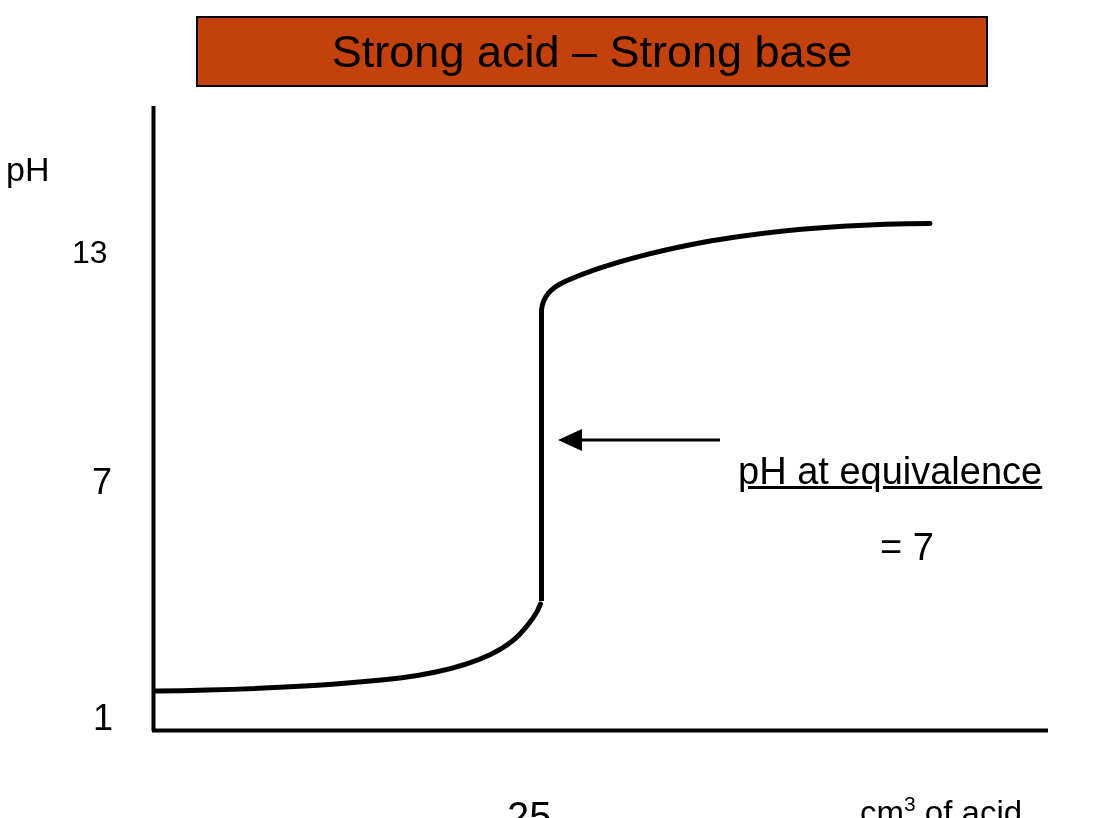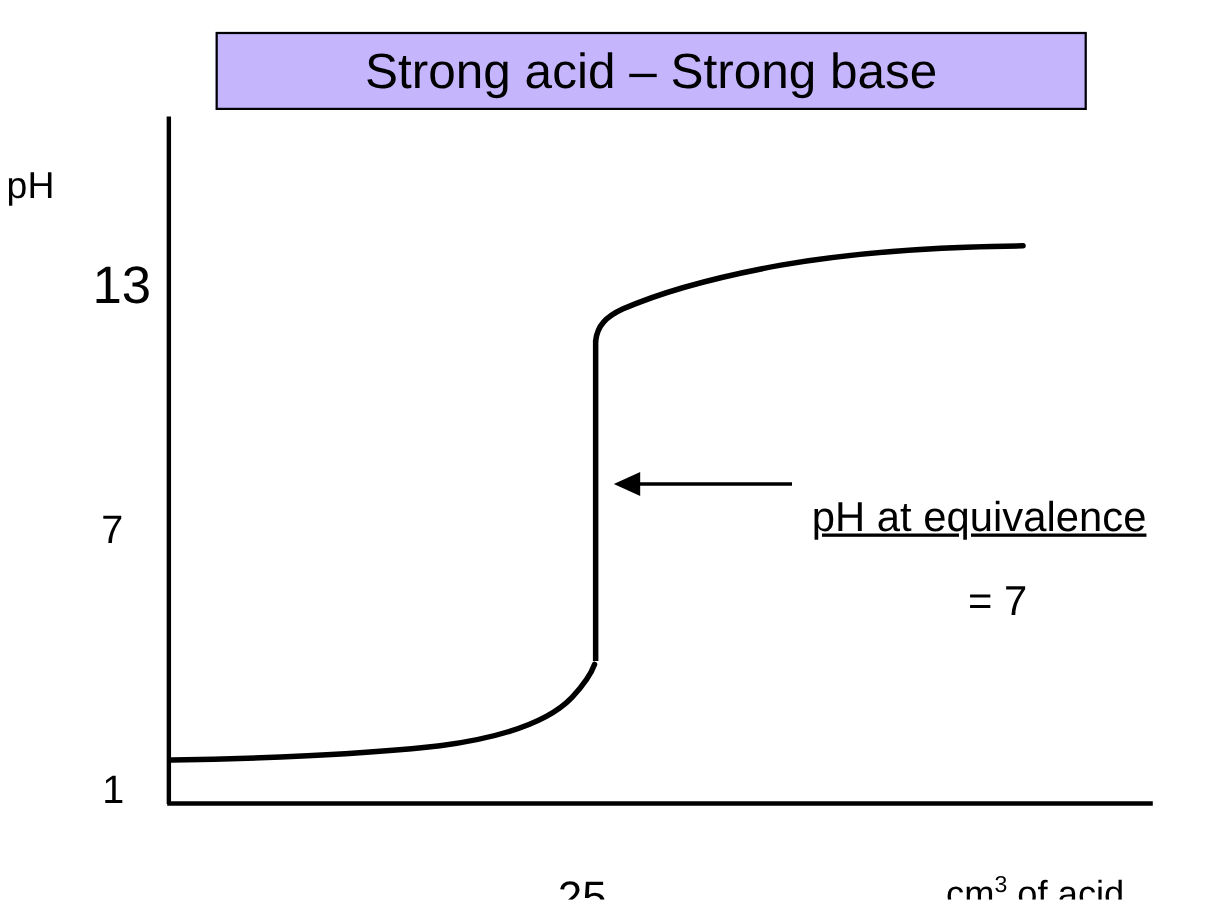--- a/index.html
+++ b/index.html
@@ -14,24 +14,24 @@
     position: relative;
     width: 1096px;
     height: 818px;
     background: #ffffff;
     overflow: hidden;
   }
   
   #title-box {
     position: absolute;
     left: 196px;
-    top: 29px;
+    top: 16px;
     width: 792px;
     height: 71px;
-    background: #c4b5fd;
+    background: #c2410c;
     border: 2px solid #000000;
     box-sizing: border-box;
     display: flex;
     align-items: center;
     justify-content: center;
   }
   #title-text {
     font-size: 45px;
     line-height: 1;
     color: #000000;
@@ -53,23 +53,23 @@
     white-space: nowrap;
     line-height: 1;
     margin-top: 36px;
   }
   #axis-label-ph {
     left: 6px;
     top: 116px;
     font-size: 34px;
   }
   #ytick-13 {
-    left: 84px;
+    left: 72px;
     top: 200px;
-    font-size: 48px;
+    font-size: 32px;
   }
   #ytick-7 {
     left: 92px;
     top: 428px;
     font-size: 36px;
   }
   #ytick-1 {
     left: 93px;
     top: 664px;
     font-size: 36px;

